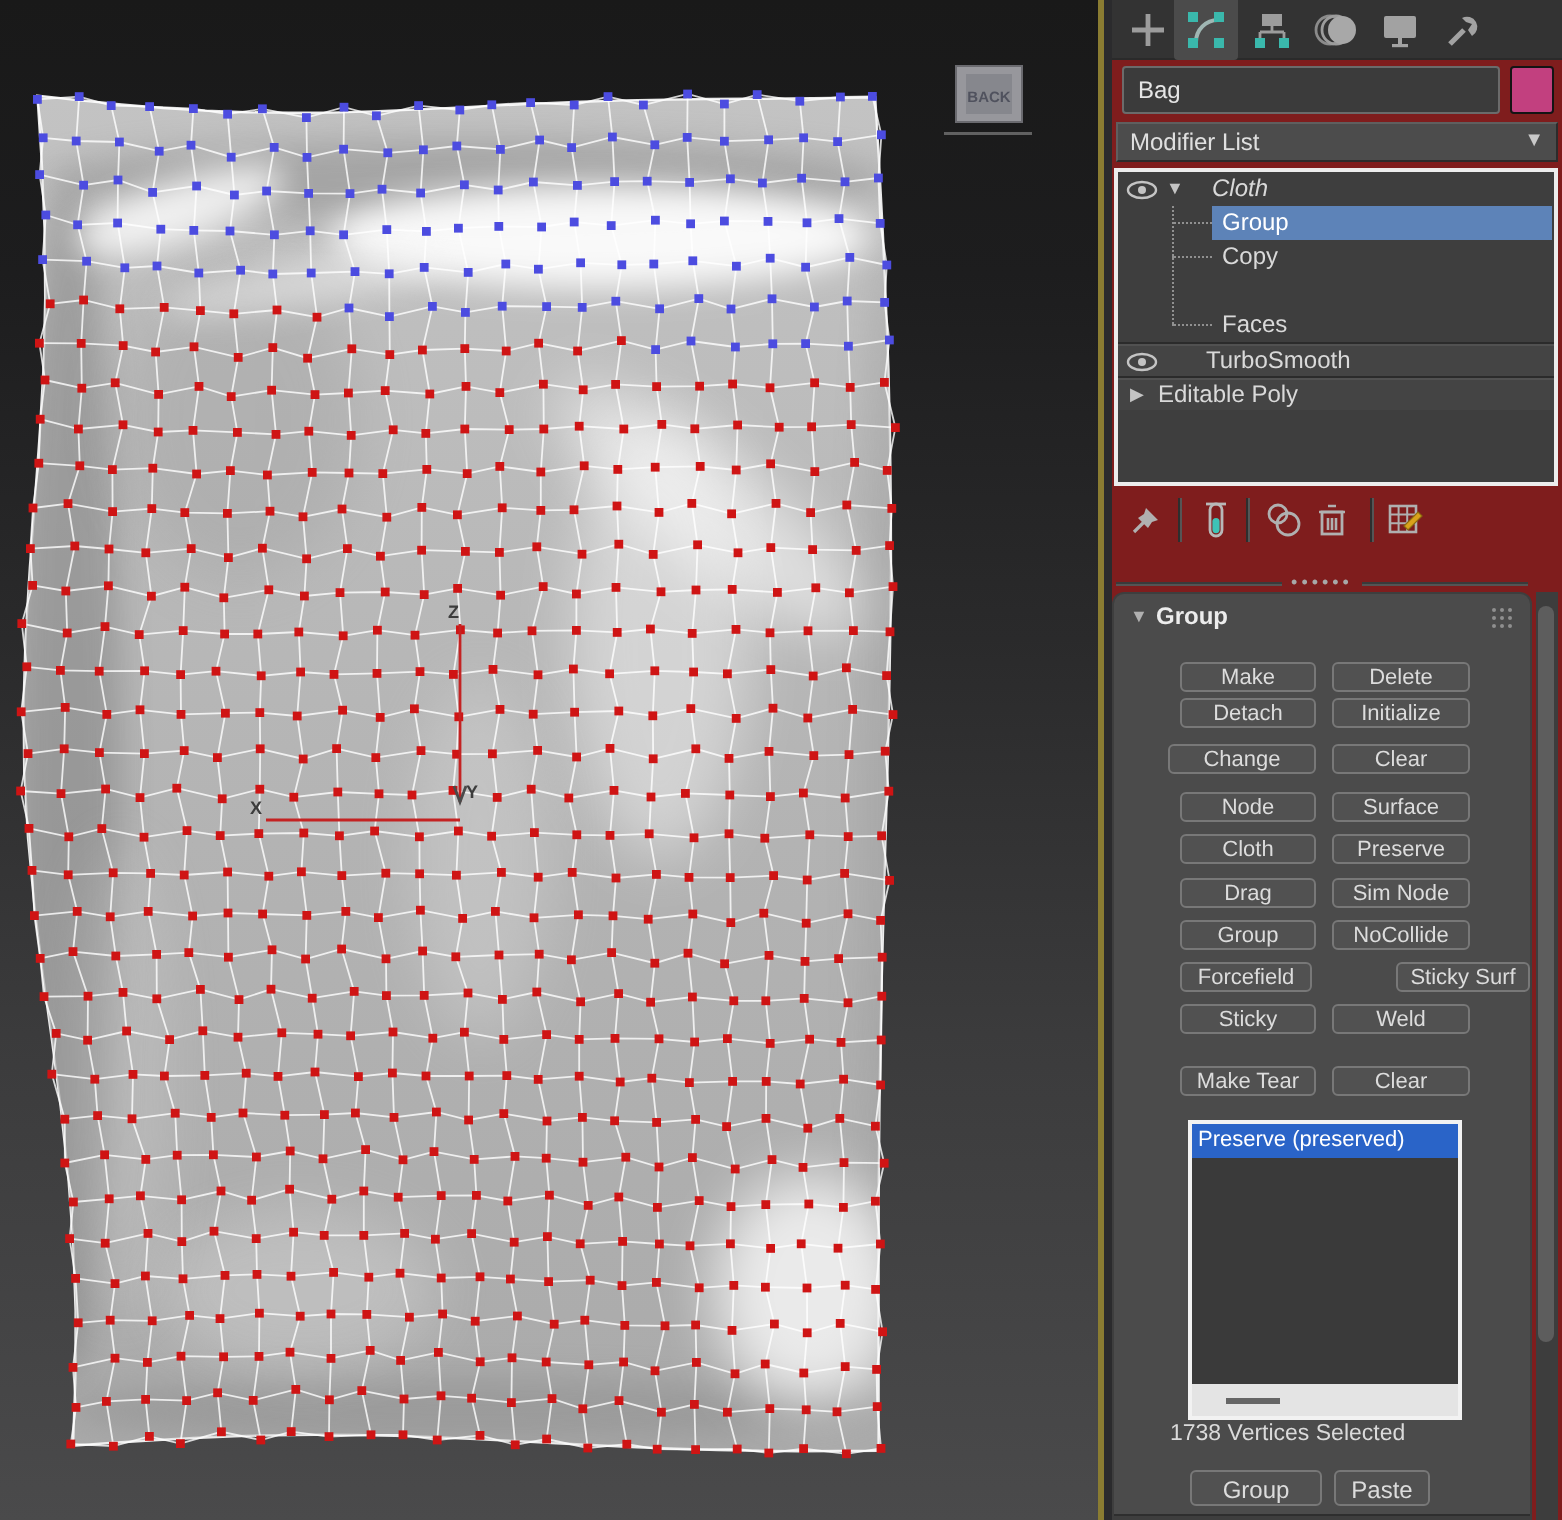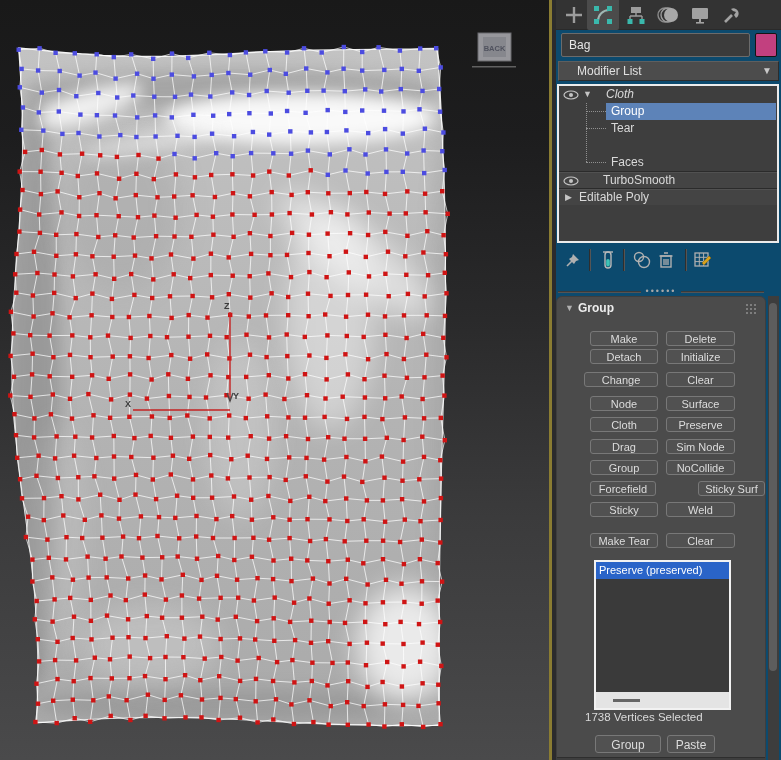--- a/index.html
+++ b/index.html
@@ -8,33 +8,33 @@
        font-family:"Liberation Sans",sans-serif;color:#d8d8d8;background:#474747;}
 
   
   #viewport{position:absolute;left:0;top:0;width:549px;height:760px;
     background:linear-gradient(180deg,#191919 0%,#1d1d1e 18%,#2a2a2b 42%,#3b3b3c 68%,#4a4a4b 100%);}
   #vp-svg{position:absolute;left:0;top:0;}
   #vp-border{position:absolute;left:549px;top:0;width:3px;height:760px;background:#8a7c32;}
   #gutter{position:absolute;left:552px;top:0;width:4px;height:760px;background:#2b2b2d;}
 
   
-  #panel{position:absolute;left:556px;top:0;width:225px;height:760px;background:#0c4a6e;}
+  #panel{position:absolute;left:556px;top:0;width:225px;height:760px;background:#7f1d1d;}
 
   .tabbar{position:absolute;left:0;top:0;width:225px;height:30px;background:#333333;border-bottom:1px solid #2a2a2a;}
   .tab{position:absolute;top:0;height:30px;width:32px;display:flex;align-items:center;justify-content:center;}
   .tab.active{background:#4b4b4b;border-radius:0 0 2px 2px;}
 
   .name-field{position:absolute;left:5px;top:33px;width:189px;height:24px;background:#3b3b3b;
     border:1px solid #6b6b6b;border-radius:2px;font-size:12px;color:#e6e6e6;line-height:22px;padding-left:7px;}
   .color-swatch{position:absolute;left:199px;top:33px;width:22px;height:24px;border:1px solid #141414;border-radius:2px;}
 
   .modifier-list{position:absolute;left:2px;top:61px;width:221px;height:20px;background:#4c4c4c;
     border-top:1px solid #5f5f5f;border-left:1px solid #5f5f5f;border-right:1px solid #2c2c2c;border-bottom:1px solid #2c2c2c;
-    font-size:12px;color:#e0e0e0;line-height:18px;padding-left:18px;}
+    font-size:12px;color:#e0e0e0;line-height:18px;padding-left:6px;}
   .dd-arrow{position:absolute;right:6px;top:0;font-size:10px;color:#c9c9c9;}
 
   .stack{position:absolute;left:1px;top:84px;width:222px;height:159px;border:2px solid #ececec;background:#3e3e3e;}
   .srow{position:absolute;left:0;width:218px;height:17px;font-size:12px;color:#d9d9d9;line-height:17px;}
   .srow .lbl{position:absolute;top:0;}
   .srow.sub .hl{position:absolute;left:47px;right:1px;top:0;height:17px;}
   .tree-v{position:absolute;left:27px;top:17px;height:59px;width:1px;border-left:1px dotted #909090;}
   .tree-h{position:absolute;left:27px;width:20px;height:1px;border-top:1px dotted #909090;}
   .groove{border-top:1px solid #2b2b2b;box-shadow:inset 0 1px 0 #515151;background:#444444;}
   .tri{font-size:9px;color:#c4c4c4;}
@@ -1052,21 +1052,21 @@
         <span class="lbl" style="left:47px;font-style:italic">Cloth</span>
       </div>
       <div class="tree-v"></div>
       <div class="srow sub" style="top:17px">
         <div class="tree-h" style="top:8px"></div>
         <div class="hl" id="group-hl" style="background: rgb(93, 131, 184);"></div>
         <span class="lbl" style="left:52px;color:#fff">Group</span>
       </div>
       <div class="srow sub" style="top:34px">
         <div class="tree-h" style="top:8px"></div>
-        <span class="lbl" style="left:52px">Tear</span>
+        <span class="lbl" style="left:52px">Copy</span>
       </div>
       <div class="srow sub" style="top:68px">
         <div class="tree-h" style="top:8px"></div>
         <span class="lbl" style="left:52px">Faces</span>
       </div>
       <div class="srow groove" style="top:85px">
         <svg style="position:absolute;left:4px;top:4px" width="16" height="10">
           <ellipse cx="8" cy="5" rx="7" ry="4" fill="none" stroke="#c4c4c4" stroke-width="1.2"></ellipse>
             <circle cx="8" cy="5" r="2" fill="#c4c4c4"></circle>
         </svg>

